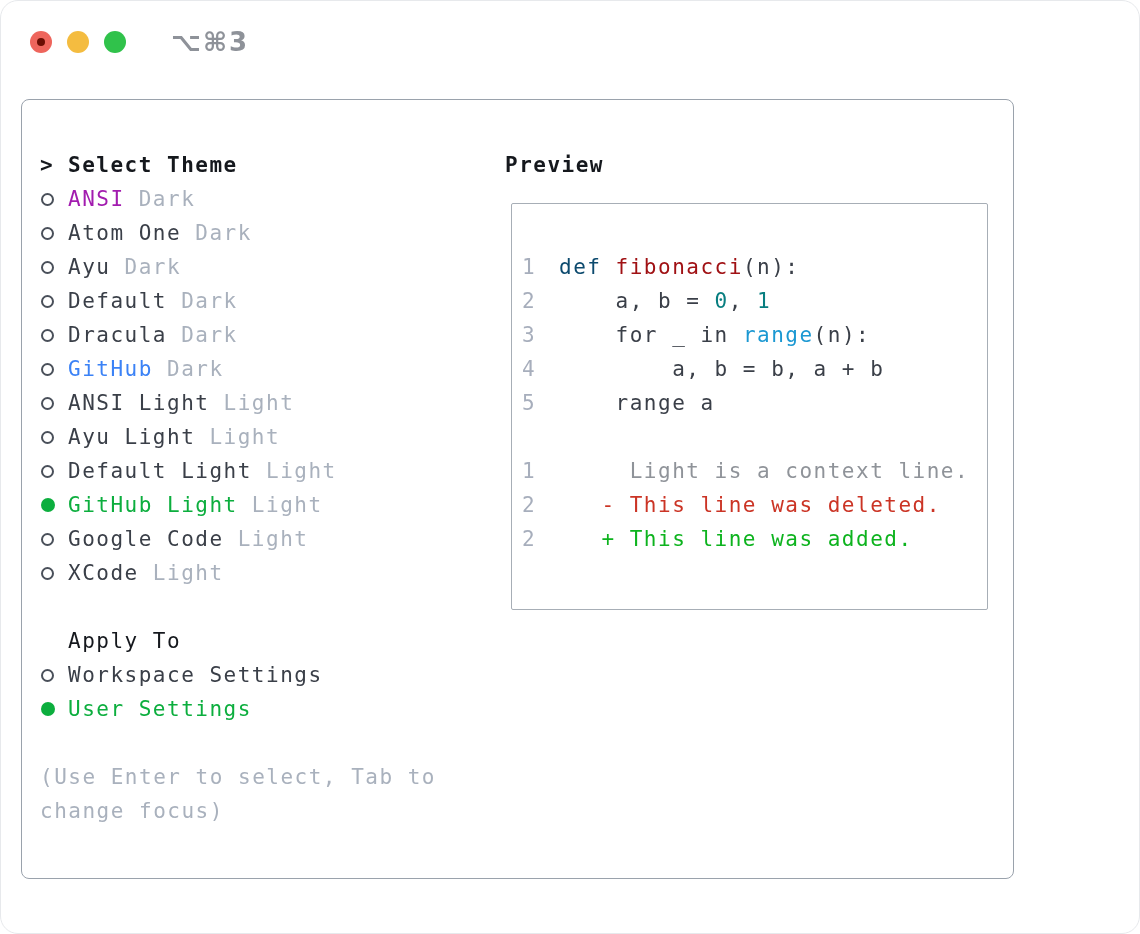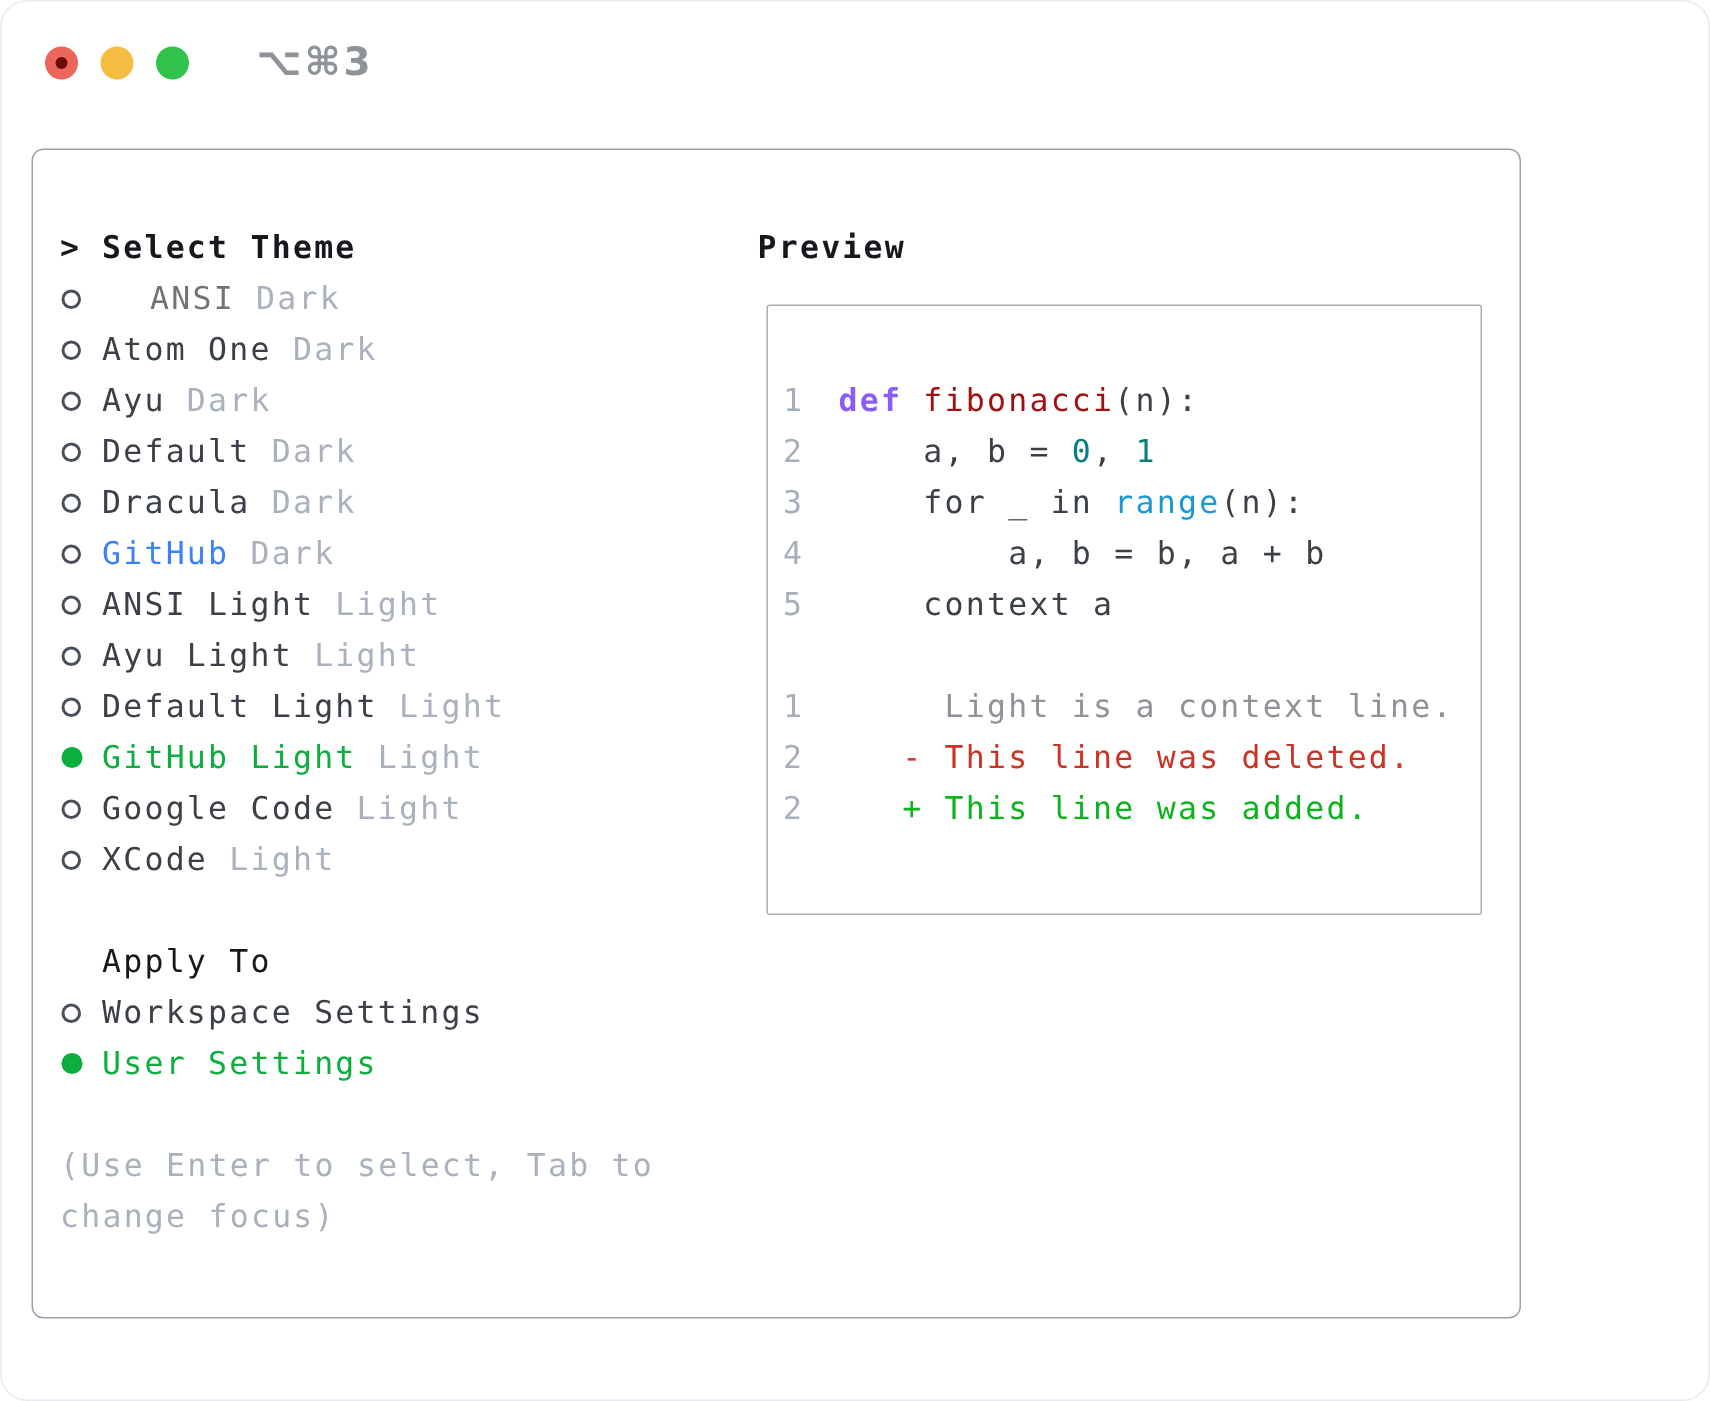--- a/index.html
+++ b/index.html
@@ -68,21 +68,21 @@
         <div class="row">
           <span class="marker prompt" style="color: rgb(21, 24, 29);">&gt;</span>
           <span class="hdr" id="select-theme-label" style="color: rgb(21, 24, 29);">Select Theme</span>
         </div>
 
         <div id="theme-rows">
             <div class="row">
               <span class="marker">
                 <span class="radio"></span>
               </span>
-              <span style="color: #737373; margin-left: 32px;">ANSI</span>
+              <span style="color: #a21caf;">ANSI</span>
               <span style="color: rgb(169, 177, 189); white-space: pre;"> Dark</span>
             </div>
             <div class="row">
               <span class="marker">
                 <span class="radio"></span>
               </span>
               <span style="color: rgb(58, 63, 72);">Atom One</span>
               <span style="color: rgb(169, 177, 189); white-space: pre;"> Dark</span>
             </div>
             <div class="row">
@@ -183,37 +183,37 @@
 
         <div class="hint-line" id="hint-1" style="color: rgb(169, 177, 189);">(Use Enter to select, Tab to</div>
         <div class="hint-line" id="hint-2" style="color: rgb(169, 177, 189);">change focus)</div>
       </div>
 
       <div class="right-col">
         <div class="preview-head hdr" id="preview-label" style="color: rgb(21, 24, 29);">Preview</div>
         <div class="preview-box" id="preview-box">
             <div class="pline">
               <span class="ln" style="color: rgb(167, 174, 188);">1</span>
-              <span class="pcontent"><span style="color: #8b5cf6; font-weight: bold;">def </span><span style="color: rgb(160, 17, 20); text-align: center;">fibonacci</span><span style="color: rgb(58, 63, 72);">(n):</span></span>
+              <span class="pcontent"><span style="color: #0c4a6e;">def </span><span style="color: rgb(160, 17, 20); text-align: center;">fibonacci</span><span style="color: rgb(58, 63, 72);">(n):</span></span>
             </div>
             <div class="pline">
               <span class="ln" style="color: rgb(167, 174, 188);">2</span>
               <span class="pcontent"><span style="color: rgb(58, 63, 72);">    a, b = </span><span style="color: rgb(8, 126, 128);">0</span><span style="color: rgb(58, 63, 72);">, </span><span style="color: rgb(8, 126, 128);">1</span></span>
             </div>
             <div class="pline">
               <span class="ln" style="color: rgb(167, 174, 188);">3</span>
               <span class="pcontent"><span style="color: rgb(58, 63, 72);">    for _ in </span><span style="color: rgb(27, 152, 210); text-align: right;">range</span><span style="color: rgb(58, 63, 72);">(n):</span></span>
             </div>
             <div class="pline">
               <span class="ln" style="color: rgb(167, 174, 188);">4</span>
               <span class="pcontent"><span style="color: rgb(58, 63, 72);">        a, b = b, a + b</span></span>
             </div>
             <div class="pline">
               <span class="ln" style="color: rgb(167, 174, 188);">5</span>
-              <span class="pcontent"><span style="color: rgb(58, 63, 72);">    context a</span></span>
+              <span class="pcontent"><span style="color: rgb(58, 63, 72);">    range a</span></span>
             </div>
             <div class="pline">
               <span class="ln" style="color: rgb(167, 174, 188);"></span>
               <span class="pcontent"></span>
             </div>
             <div class="pline">
               <span class="ln" style="color: rgb(167, 174, 188);">1</span>
               <span class="pcontent"><span style="color: rgb(143, 147, 153);">     Light is a context line.</span></span>
             </div>
             <div class="pline">

